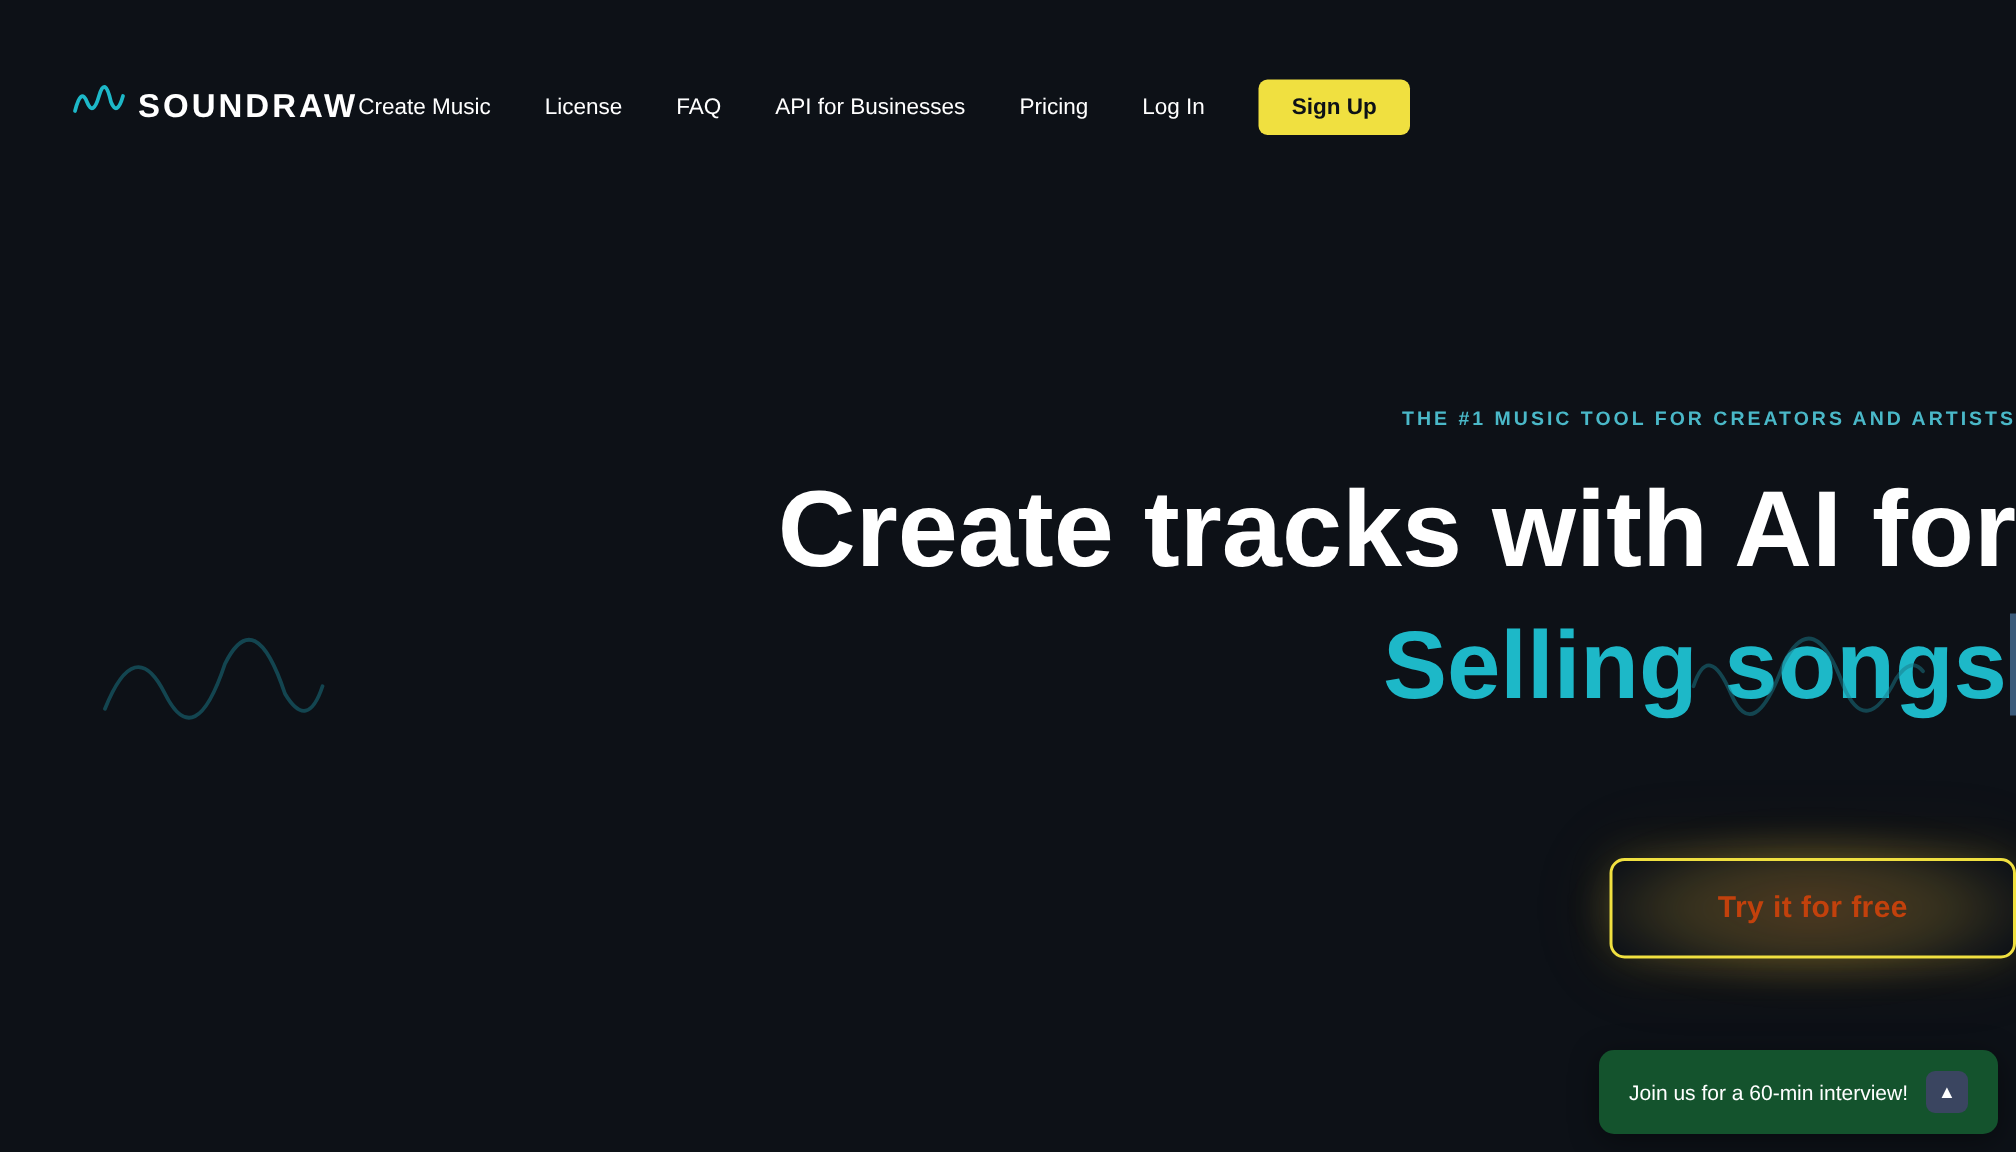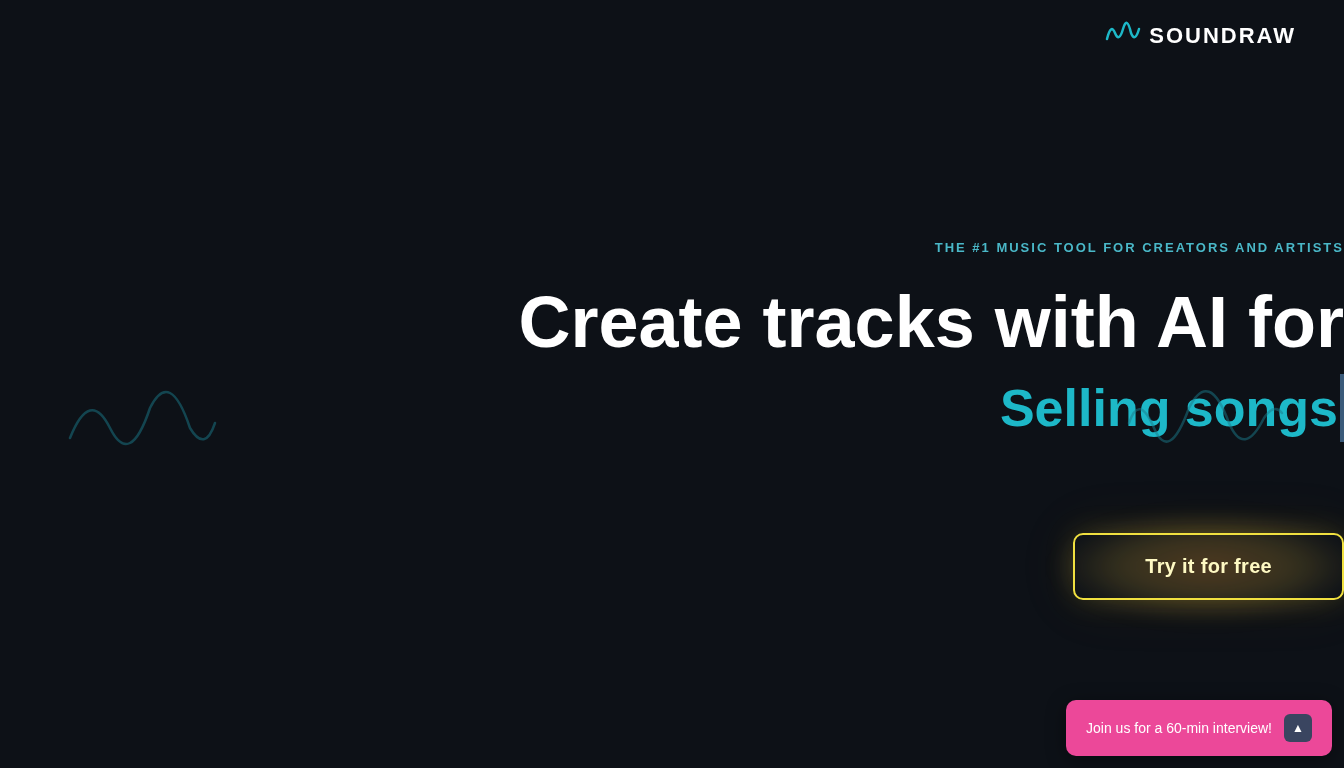--- a/index.html
+++ b/index.html
@@ -10,25 +10,26 @@
       background-color: #0d1117;
       font-family: 'Segoe UI', Arial, sans-serif;
       overflow: hidden;
       position: relative;
     }
 
     
     nav {
       display: flex;
       align-items: center;
-      justify-content: flex-end;
+      justify-content: flex-start;
       padding: 12px 48px;
       height: 72px;
       position: relative;
       z-index: 10;
+      margin-top: 35px;
     }
 
     .logo-area {
       display: flex;
       align-items: center;
       gap: 8px;
     }
 
     .logo-icon {
       color: #1db8c8;
@@ -118,21 +119,21 @@
 
     .hero-title {
       font-size: 72px;
       font-weight: 800;
       color: #ffffff;
       line-height: 1.1;
       margin-bottom: 12px;
     }
 
     .hero-title-line2 {
-      font-size: 52px;
+      font-size: 64px;
       font-weight: 800;
       color: #1db8c8;
       line-height: 1.2;
       display: flex;
       align-items: center;
       justify-content: center;
       gap: 0;
       margin-bottom: 91px;
     }
 
@@ -157,37 +158,37 @@
       border-radius: 20px;
       background: radial-gradient(ellipse at center, rgba(200, 130, 50, 0.35) 0%, rgba(220, 180, 60, 0.2) 40%, transparent 70%);
       filter: blur(10px);
       pointer-events: none;
     }
 
     .cta-button {
       position: relative;
       background-color: transparent;
       border: 2px solid #f0e040;
-      color: #fef9c3;
+      color: #c2410c;
       font-size: 20px;
       font-weight: 600;
       padding: 20px 70px;
       border-radius: 10px;
       cursor: pointer;
       letter-spacing: 0.3px;
       z-index: 1;
       box-shadow: 0 0 30px rgba(240, 220, 60, 0.15), 0 0 60px rgba(200, 120, 30, 0.1);
     }
 
     
     .chat-bubble {
       position: fixed;
       bottom: 12px;
       right: 12px;
-      background-color: #ec4899;
+      background-color: #14532d;
       color: #ffffff;
       font-size: 14px;
       font-weight: 500;
       padding: 14px 20px;
       border-radius: 10px;
       display: flex;
       align-items: center;
       gap: 12px;
       box-shadow: 0 4px 20px rgba(0,0,0,0.4);
       z-index: 100;
@@ -218,20 +219,29 @@
 <nav>
   <div class="logo-area">
     <span class="logo-icon">
       <svg width="36" height="28" viewBox="0 0 36 28" fill="none" xmlns="http://www.w3.org/2000/svg">
         <path d="M2 20 Q6 4 10 14 Q14 24 18 10 Q22 -4 26 14 Q30 24 34 10" stroke="#1db8c8" stroke-width="2.5" fill="none" stroke-linecap="round"></path>
       </svg>
     </span>
     <span class="logo-text">SOUNDRAW</span>
   </div>
 
+  <div class="nav-links">
+    <a class="nav-link">Create Music</a>
+    <a class="nav-link">License</a>
+    <a class="nav-link">FAQ</a>
+    <a class="nav-link">API for Businesses</a>
+    <a class="nav-link">Pricing</a>
+    <button class="btn-login">Log In</button>
+    <button class="btn-signup">Sign Up</button>
+  </div>
 </nav>
 
 <section class="hero">
 
   <div class="wave-left">
     <svg class="wave-svg" viewBox="0 0 160 80" fill="none" xmlns="http://www.w3.org/2000/svg">
       <path d="M10 60 Q30 10 50 50 Q70 90 90 30 Q110 -10 130 50 Q145 75 155 45" stroke="#1a7a8a" stroke-width="2.5" fill="none" stroke-linecap="round"></path>
     </svg>
   </div>
 

